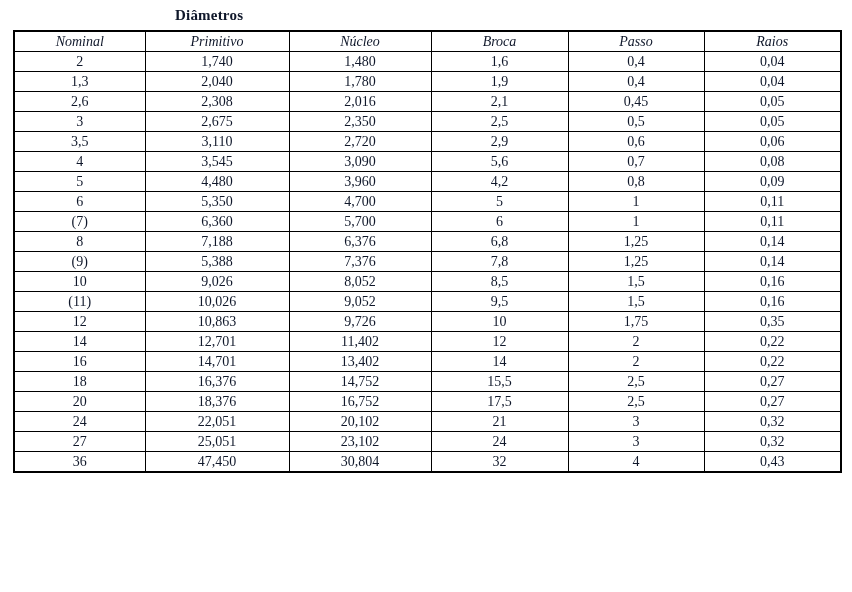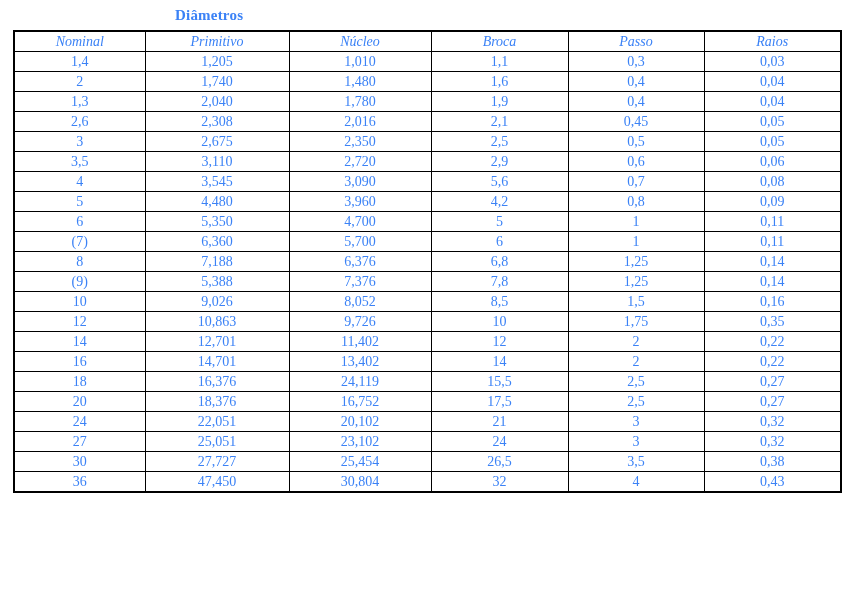--- a/index.html
+++ b/index.html
@@ -5,21 +5,21 @@
   html, body {
     margin: 0;
     padding: 0;
     background: #ffffff;
   }
   .page {
     position: relative;
     width: 852px;
     height: 592px;
     background: #ffffff;
-    color: #3b82f6;
+    color: #0f172a;
     font-family: "Liberation Serif", "DejaVu Serif", serif;
   }
   .title {
     position: absolute;
     left: 175px;
     top: 7px;
     font-size: 15px;
     font-weight: bold;
     letter-spacing: 0.2px;
     white-space: nowrap;
@@ -70,28 +70,20 @@
           <th>Nominal</th>
           <th>Primitivo</th>
           <th>Núcleo</th>
           <th>Broca</th>
           <th>Passo</th>
           <th>Raios</th>
         </tr>
     </thead>
     <tbody id="table-body">
         <tr>
-          <td>1,4</td>
-          <td>1,205</td>
-          <td>1,010</td>
-          <td>1,1</td>
-          <td>0,3</td>
-          <td>0,03</td>
-        </tr>
-        <tr>
           <td>2</td>
           <td>1,740</td>
           <td>1,480</td>
           <td>1,6</td>
           <td>0,4</td>
           <td>0,04</td>
         </tr>
         <tr>
           <td>1,3</td>
           <td>2,040</td>
@@ -174,20 +166,28 @@
         </tr>
         <tr>
           <td>10</td>
           <td>9,026</td>
           <td>8,052</td>
           <td>8,5</td>
           <td>1,5</td>
           <td>0,16</td>
         </tr>
         <tr>
+          <td>(11)</td>
+          <td>10,026</td>
+          <td>9,052</td>
+          <td>9,5</td>
+          <td>1,5</td>
+          <td>0,16</td>
+        </tr>
+        <tr>
           <td>12</td>
           <td>10,863</td>
           <td>9,726</td>
           <td>10</td>
           <td>1,75</td>
           <td>0,35</td>
         </tr>
         <tr>
           <td>14</td>
           <td>12,701</td>
@@ -200,21 +200,21 @@
           <td>16</td>
           <td>14,701</td>
           <td>13,402</td>
           <td>14</td>
           <td>2</td>
           <td>0,22</td>
         </tr>
         <tr>
           <td>18</td>
           <td>16,376</td>
-          <td>24,119</td>
+          <td>14,752</td>
           <td>15,5</td>
           <td>2,5</td>
           <td>0,27</td>
         </tr>
         <tr>
           <td>20</td>
           <td>18,376</td>
           <td>16,752</td>
           <td>17,5</td>
           <td>2,5</td>
@@ -230,28 +230,20 @@
         </tr>
         <tr>
           <td>27</td>
           <td>25,051</td>
           <td>23,102</td>
           <td>24</td>
           <td>3</td>
           <td>0,32</td>
         </tr>
         <tr>
-          <td>30</td>
-          <td>27,727</td>
-          <td>25,454</td>
-          <td>26,5</td>
-          <td>3,5</td>
-          <td>0,38</td>
-        </tr>
-        <tr>
           <td>36</td>
           <td>47,450</td>
           <td>30,804</td>
           <td>32</td>
           <td>4</td>
           <td>0,43</td>
         </tr>
       </tbody>
   </table>
 </div>

